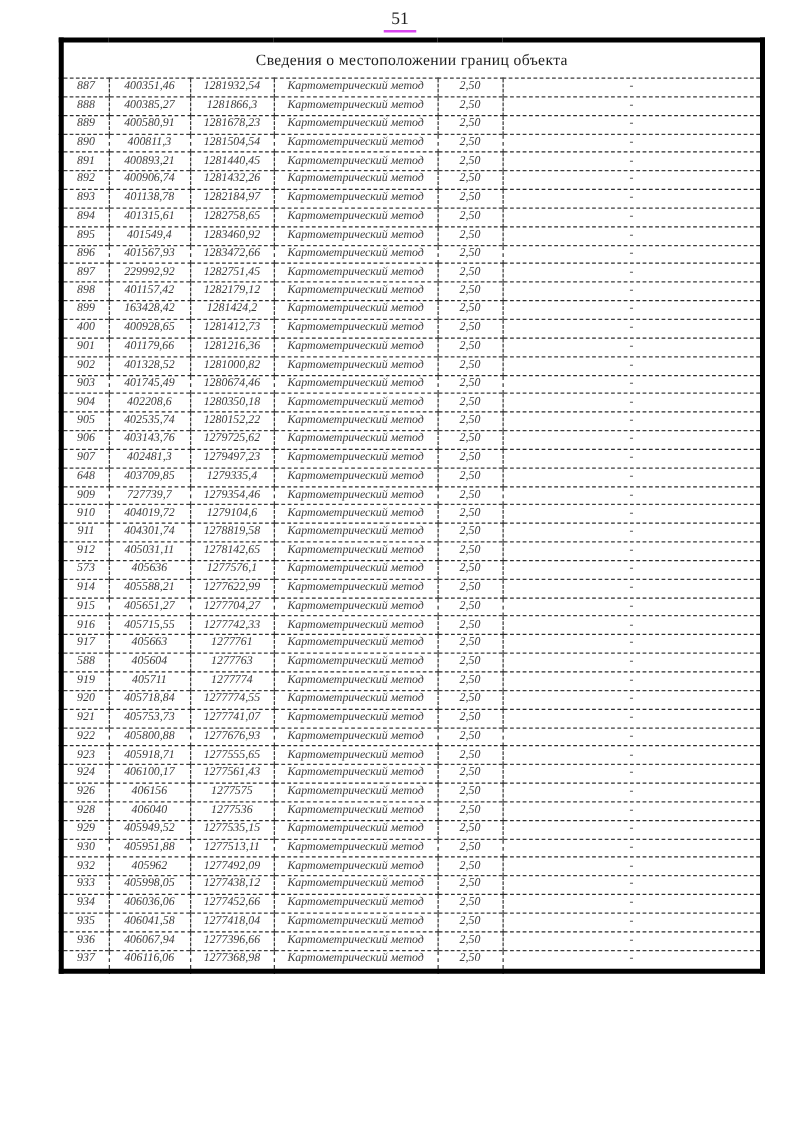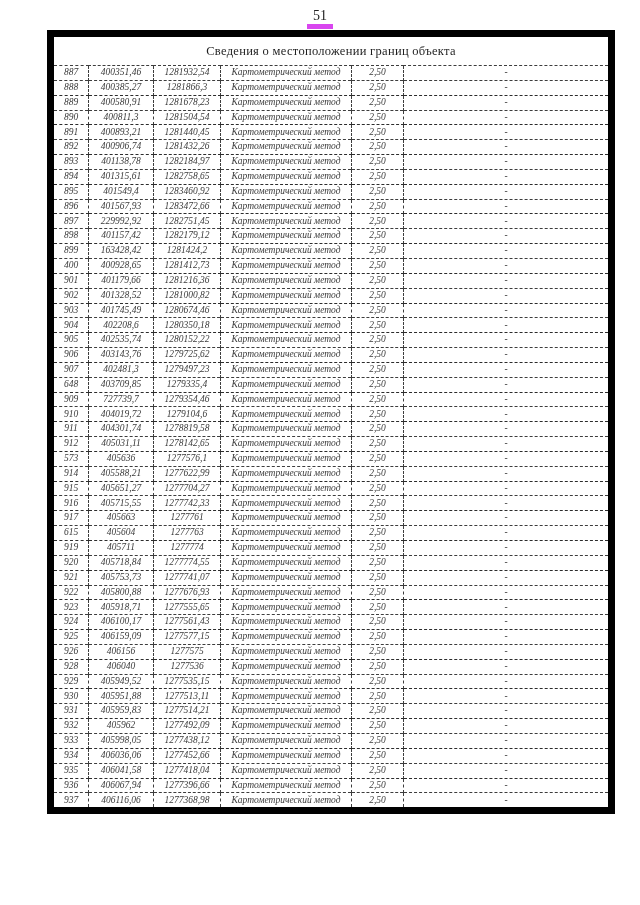--- a/index.html
+++ b/index.html
@@ -21,31 +21,31 @@
     top: 8px;
     left: 0;
     width: 100%;
     text-align: center;
     font-size: 14px;
     color: #222;
   }
   .page-number span {
     display: inline-block;
     padding: 0 6px 0px 6px;
-    border-bottom: 5px solid #d946ef;
+    border-bottom: 2px solid #d946ef;
     text-align: center;
   }
   table.boundary-table {
     position: absolute;
     left: 47px;
     top: 30px;
     width: 561px;
     border-collapse: collapse;
     table-layout: fixed;
-    border: 7px solid #000000;
+    border: 4px solid #000000;
   }
   table.boundary-table td {
     border: 1px dashed #3d3d3d;
     padding: 0 2px;
     overflow: hidden;
     white-space: nowrap;
     text-align: center;
     vertical-align: middle;
   }
   td.title-cell {
@@ -335,21 +335,21 @@
         </tr>
         <tr class="data-row">
           <td>917</td>
           <td>405663</td>
           <td>1277761</td>
           <td>Картометрический метод</td>
           <td>2,50</td>
           <td>-</td>
         </tr>
         <tr class="data-row">
-          <td>615</td>
+          <td>588</td>
           <td>405604</td>
           <td>1277763</td>
           <td>Картометрический метод</td>
           <td>2,50</td>
           <td>-</td>
         </tr>
         <tr class="data-row">
           <td>919</td>
           <td>405711</td>
           <td>1277774</td>
@@ -391,28 +391,20 @@
         </tr>
         <tr class="data-row">
           <td>924</td>
           <td>406100,17</td>
           <td>1277561,43</td>
           <td>Картометрический метод</td>
           <td>2,50</td>
           <td>-</td>
         </tr>
         <tr class="data-row">
-          <td>925</td>
-          <td>406159,09</td>
-          <td>1277577,15</td>
-          <td>Картометрический метод</td>
-          <td>2,50</td>
-          <td>-</td>
-        </tr>
-        <tr class="data-row">
           <td>926</td>
           <td>406156</td>
           <td>1277575</td>
           <td>Картометрический метод</td>
           <td>2,50</td>
           <td>-</td>
         </tr>
         <tr class="data-row">
           <td>928</td>
           <td>406040</td>
@@ -426,28 +418,20 @@
           <td>405949,52</td>
           <td>1277535,15</td>
           <td>Картометрический метод</td>
           <td>2,50</td>
           <td>-</td>
         </tr>
         <tr class="data-row">
           <td>930</td>
           <td>405951,88</td>
           <td>1277513,11</td>
-          <td>Картометрический метод</td>
-          <td>2,50</td>
-          <td>-</td>
-        </tr>
-        <tr class="data-row">
-          <td>931</td>
-          <td>405959,83</td>
-          <td>1277514,21</td>
           <td>Картометрический метод</td>
           <td>2,50</td>
           <td>-</td>
         </tr>
         <tr class="data-row">
           <td>932</td>
           <td>405962</td>
           <td>1277492,09</td>
           <td>Картометрический метод</td>
           <td>2,50</td>

